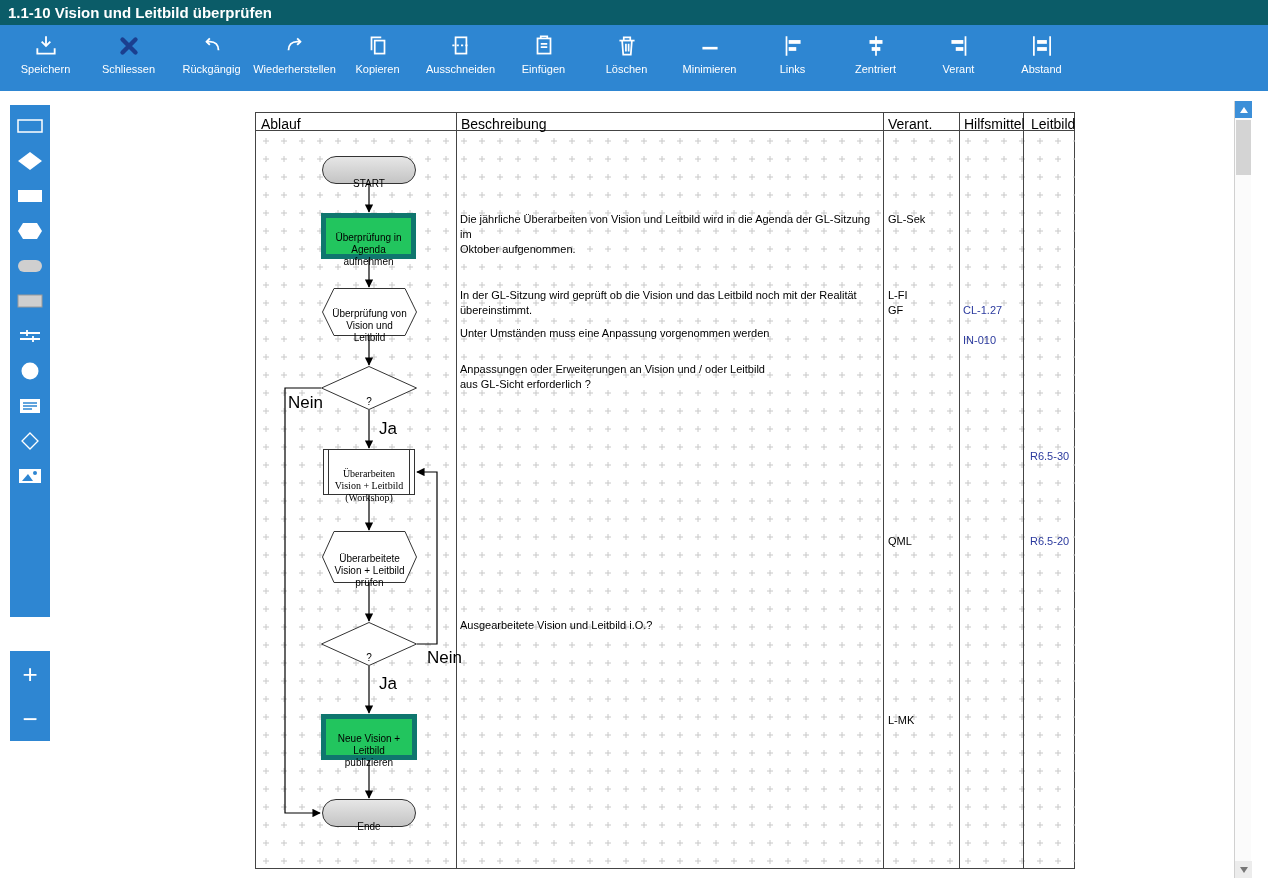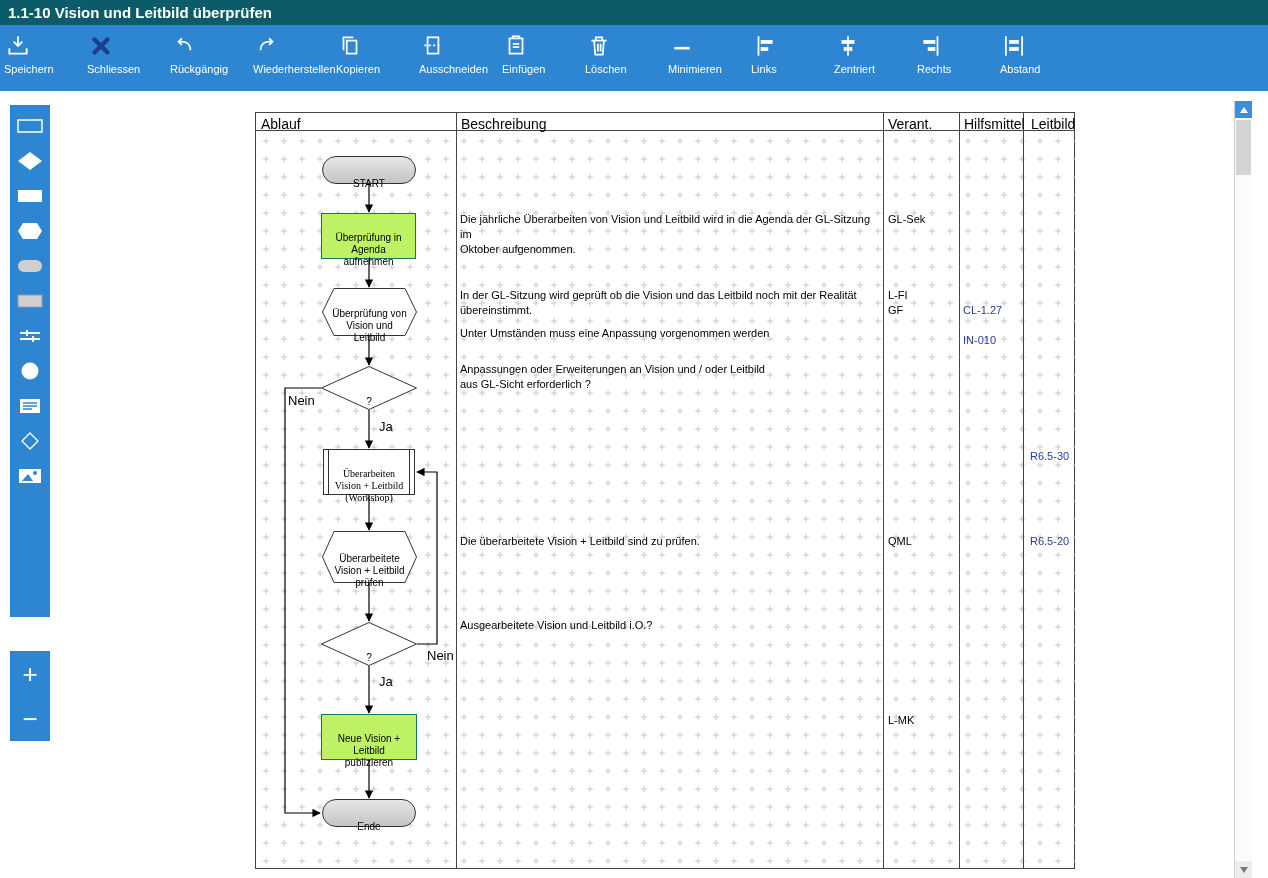--- a/index.html
+++ b/index.html
@@ -8,21 +8,21 @@
   #app { position: relative; width: 1268px; height: 878px; background: #fff; overflow: hidden; }
 
   
   .titlebar { position: absolute; left: 0; top: 0; width: 100%; height: 25px;
     background: #0b5c68; color: #fff; font-size: 15px; font-weight: bold;
     line-height: 25px; padding-left: 8px; }
 
   
   .toolbar { position: absolute; left: 0; top: 25px; width: 100%; height: 66px;
     background: #2e86d2; display: flex; align-items: flex-start; padding: 7px 0 0 4px; }
-  .tb-btn { width: 83px; display: flex; flex-direction: column; 
+  .tb-btn { width: 83px; display: flex; flex-direction: column; align-items: center;
     gap: 3px; color: #fff; cursor: pointer; }
   .tb-icon { width: 28px; height: 28px; display: flex; align-items: center; justify-content: center; }
   .tb-icon svg { width: 26px; height: 26px; }
   .tb-label { font-size: 11px; white-space: nowrap; }
 
   
   .workspace { position: absolute; left: 0; top: 91px; width: 1268px; height: 787px; background: #fff; }
 
   
   .palette { position: absolute; left: 10px; top: 14px; width: 40px; height: 512px;
@@ -43,31 +43,31 @@
   .hdr { position: absolute; top: 3px; font-size: 14px; color: #000; }
   .grid-svg { position: absolute; left: 1px; top: 19px; }
 
   
   .flow-layer { position: absolute; inset: 0; }
   .connectors { position: absolute; left: 0; top: 0; pointer-events: none; }
 
   .node { position: absolute; display: flex; align-items: center; justify-content: center; cursor: pointer; }
   .shape-label { font-size: 10px; line-height: 1.2; text-align: center; white-space: pre-line; color: #000; z-index: 2; margin-top: 28px; }
   .terminator { background: linear-gradient(#e6e6e6, #c4c4c4); border: 1px solid #333; border-radius: 14px; }
-  .process { background: #bef264; border: 1px solid #0f766e; }
+  .process { background: #22c55e; border: 5px solid #0f766e; }
   .predef { background: #fff; border: 1px solid #333; font-family: Liberation Serif, serif; }
   .predef::before, .predef::after { content: ""; position: absolute; top: 0; bottom: 0; width: 1px; background: #333; }
   .predef::before { left: 4px; }
   .predef::after { right: 4px; }
   .poly svg { position: absolute; inset: 0; width: 100%; height: 100%; }
   .poly .shape-label { position: absolute; inset: 0; display: flex; align-items: center; justify-content: center; }
 
   .txt { position: absolute; font-size: 11px; line-height: 1.35; white-space: pre-line; color: #000; }
   .link { color: #2b3a9e; cursor: pointer; }
-  .edge-label { position: absolute; font-size: 13px; color: #000; text-align: center; }
+  .edge-label { position: absolute; font-size: 17px; color: #000; text-align: center; }
 
   
   .scrollbar { position: absolute; left: 1234px; top: 10px; width: 17px; height: 777px;
     background: #fbfbfb; border-left: 1px solid #d0d0d0; }
   .sb-up { position: absolute; left: 0; top: 0; width: 17px; height: 17px; background: #3c8fd8;
     display: flex; align-items: center; justify-content: center; cursor: pointer; }
   .sb-up .tri { width: 0; height: 0; border-left: 4px solid transparent; border-right: 4px solid transparent;
     border-bottom: 6px solid #fff; }
   .sb-down { position: absolute; left: 0; bottom: 0; width: 17px; height: 17px; background: #ececec;
     display: flex; align-items: center; justify-content: center; cursor: pointer; }
@@ -187,21 +187,21 @@
       <span class="tb-label">Zentriert</span>
     </div>
     <div class="tb-btn">
       <span class="tb-icon">
         <svg viewBox="0 0 24 24">
             <path d="M18 3v18" stroke="#fff" stroke-width="1.6"></path>
             <rect x="5" y="6.5" width="11" height="3.5" fill="#fff"></rect>
             <rect x="9" y="13" width="7" height="3.5" fill="#fff"></rect>
           </svg>
       </span>
-      <span class="tb-label">Rechts</span>
+      <span class="tb-label">Verant</span>
     </div>
     <div class="tb-btn">
       <span class="tb-icon">
         <svg viewBox="0 0 24 24">
             <path d="M4.5 3v18M19.5 3v18" stroke="#fff" stroke-width="1.6"></path>
             <rect x="7.5" y="6.5" width="9" height="3.5" fill="#fff"></rect>
             <rect x="7.5" y="13" width="9" height="3.5" fill="#fff"></rect>
           </svg>
       </span>
       <span class="tb-label">Abstand</span>
@@ -394,21 +394,20 @@
       <div class="txt" style="left:963px;top:197px">
         <span class="link">CL-1.27</span><br>
         <span class="link">IN-010</span>
       </div>
 
       <div class="txt" style="left:460px;top:271px;width:420px">Anpassungen oder Erweiterungen an Vision und / oder Leitbild
 aus GL-Sicht erforderlich ?</div>
 
       <div class="txt link" style="left:1030px;top:358px">R6.5-30</div>
 
-      <div class="txt" style="left:460px;top:443px;width:420px">Die überarbeitete Vision + Leitbild sind zu prüfen.</div>
       <div class="txt" style="left:888px;top:443px">QML</div>
       <div class="txt link" style="left:1030px;top:443px">R6.5-20</div>
 
       <div class="txt" style="left:460px;top:527px;width:420px">Ausgearbeitete Vision und Leitbild i.O.?</div>
 
       <div class="txt" style="left:888px;top:622px">L-MK</div>
 
     </div>
 
     <div class="scrollbar">

